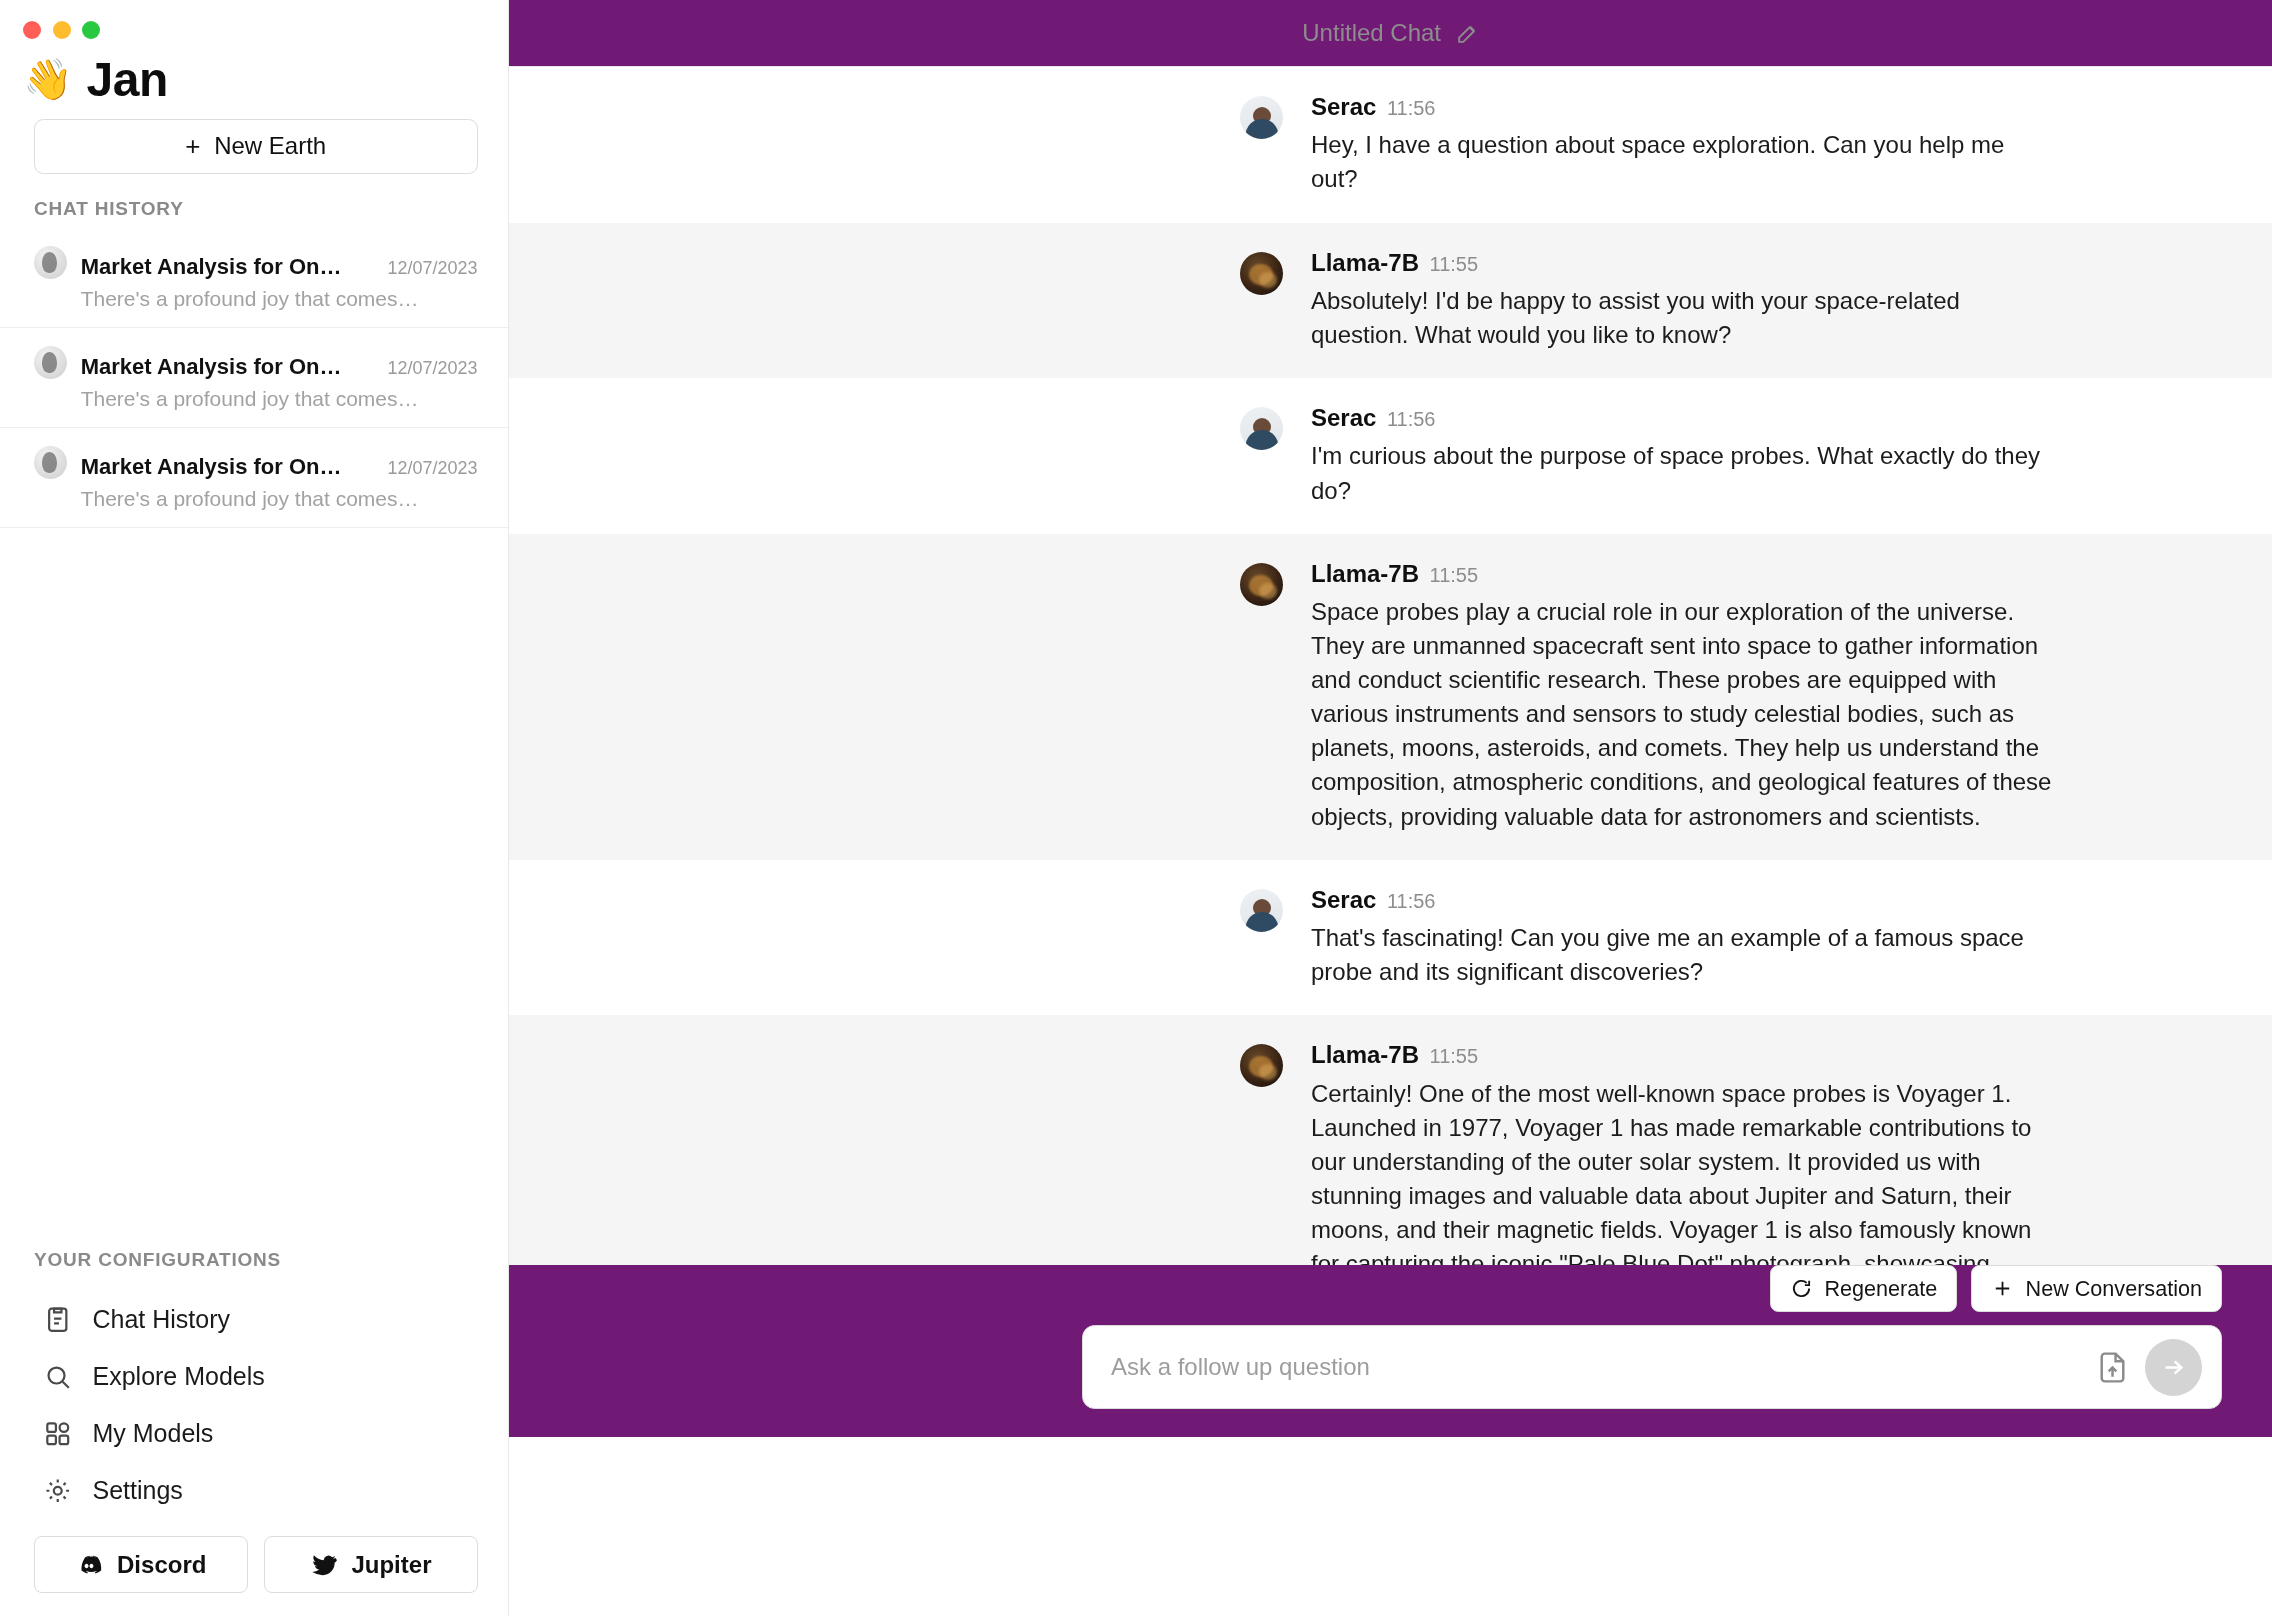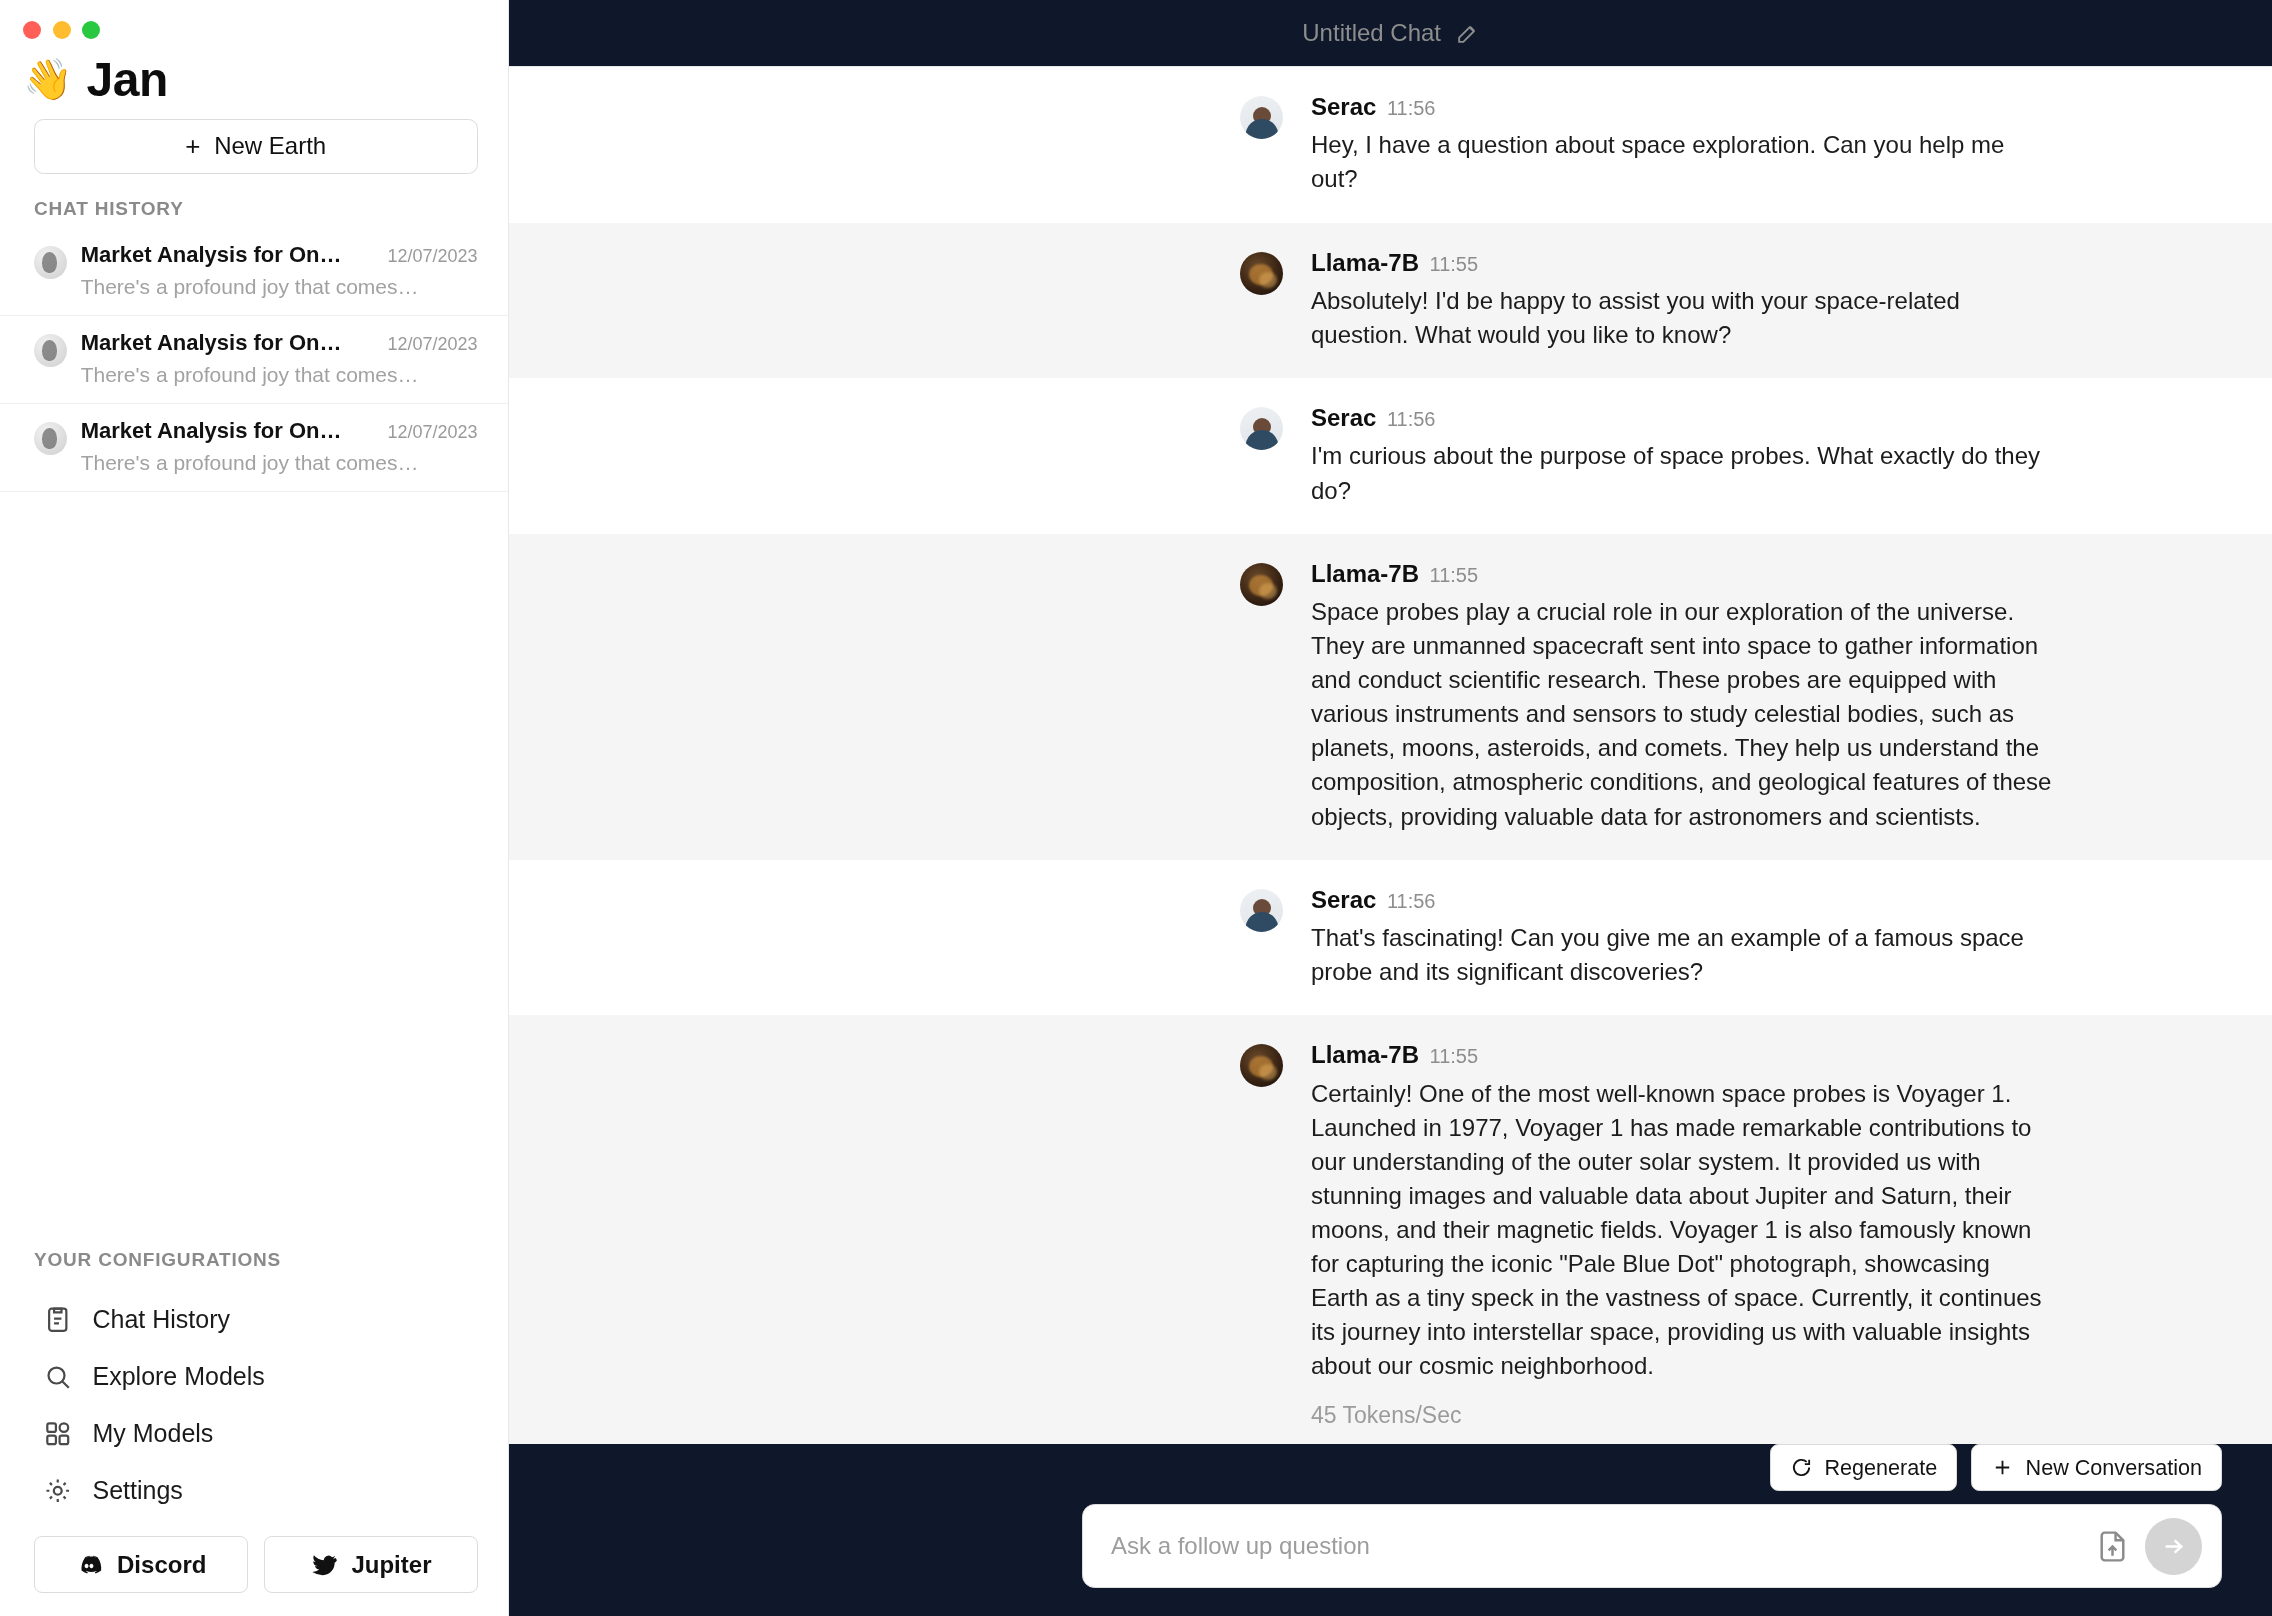--- a/index.html
+++ b/index.html
@@ -103,20 +103,21 @@
   .hist-body { flex: 1; min-width: 0; }
   .hist-top { display: flex; align-items: baseline; gap: 9.5px; }
   .hist-title {
     font-size: 22px;
     font-weight: bold;
     color: #111;
     white-space: nowrap;
     overflow: hidden;
     text-overflow: ellipsis;
     max-width: 274px;
+    margin-top: 12px;
   }
   .hist-date { font-size: 18px; color: #9a9a9a; margin-left: auto; white-space: nowrap; }
   .hist-snippet {
     margin-top: 7.4px;
     font-size: 21px;
     color: #a2a2a2;
     white-space: nowrap;
     overflow: hidden;
     text-overflow: ellipsis;
   }
@@ -162,24 +163,24 @@
     font-weight: bold;
     color: #111;
     cursor: pointer;
     background: #fff;
   }
   .social-btn svg { width: 28px; height: 28px; display: block; }
 
   
   .main {
     flex: 1;
-    height: 1616px;
+    height: 1437px;
     display: flex;
     flex-direction: column;
-    background: #0f172a;
+    background: #701a75;
     position: relative;
     min-width: 0;
   }
   .topbar {
     height: 67px;
     border-bottom: 1.6px solid #e8e8e8;
     display: flex;
     align-items: center;
     justify-content: center;
     gap: 13.7px;

